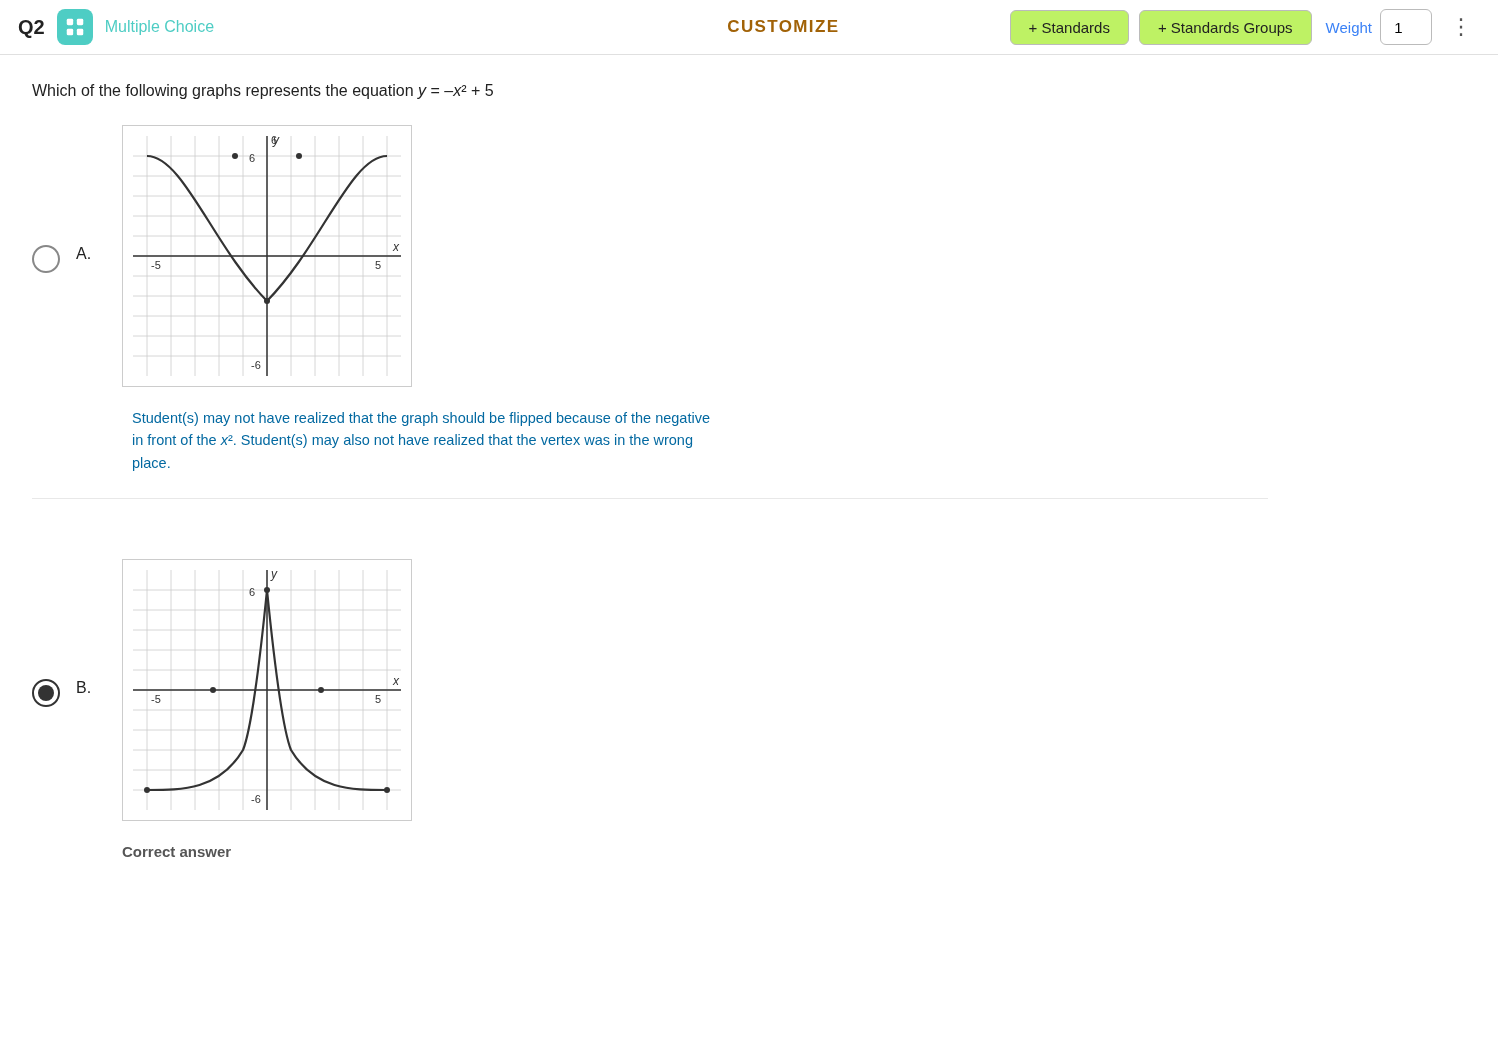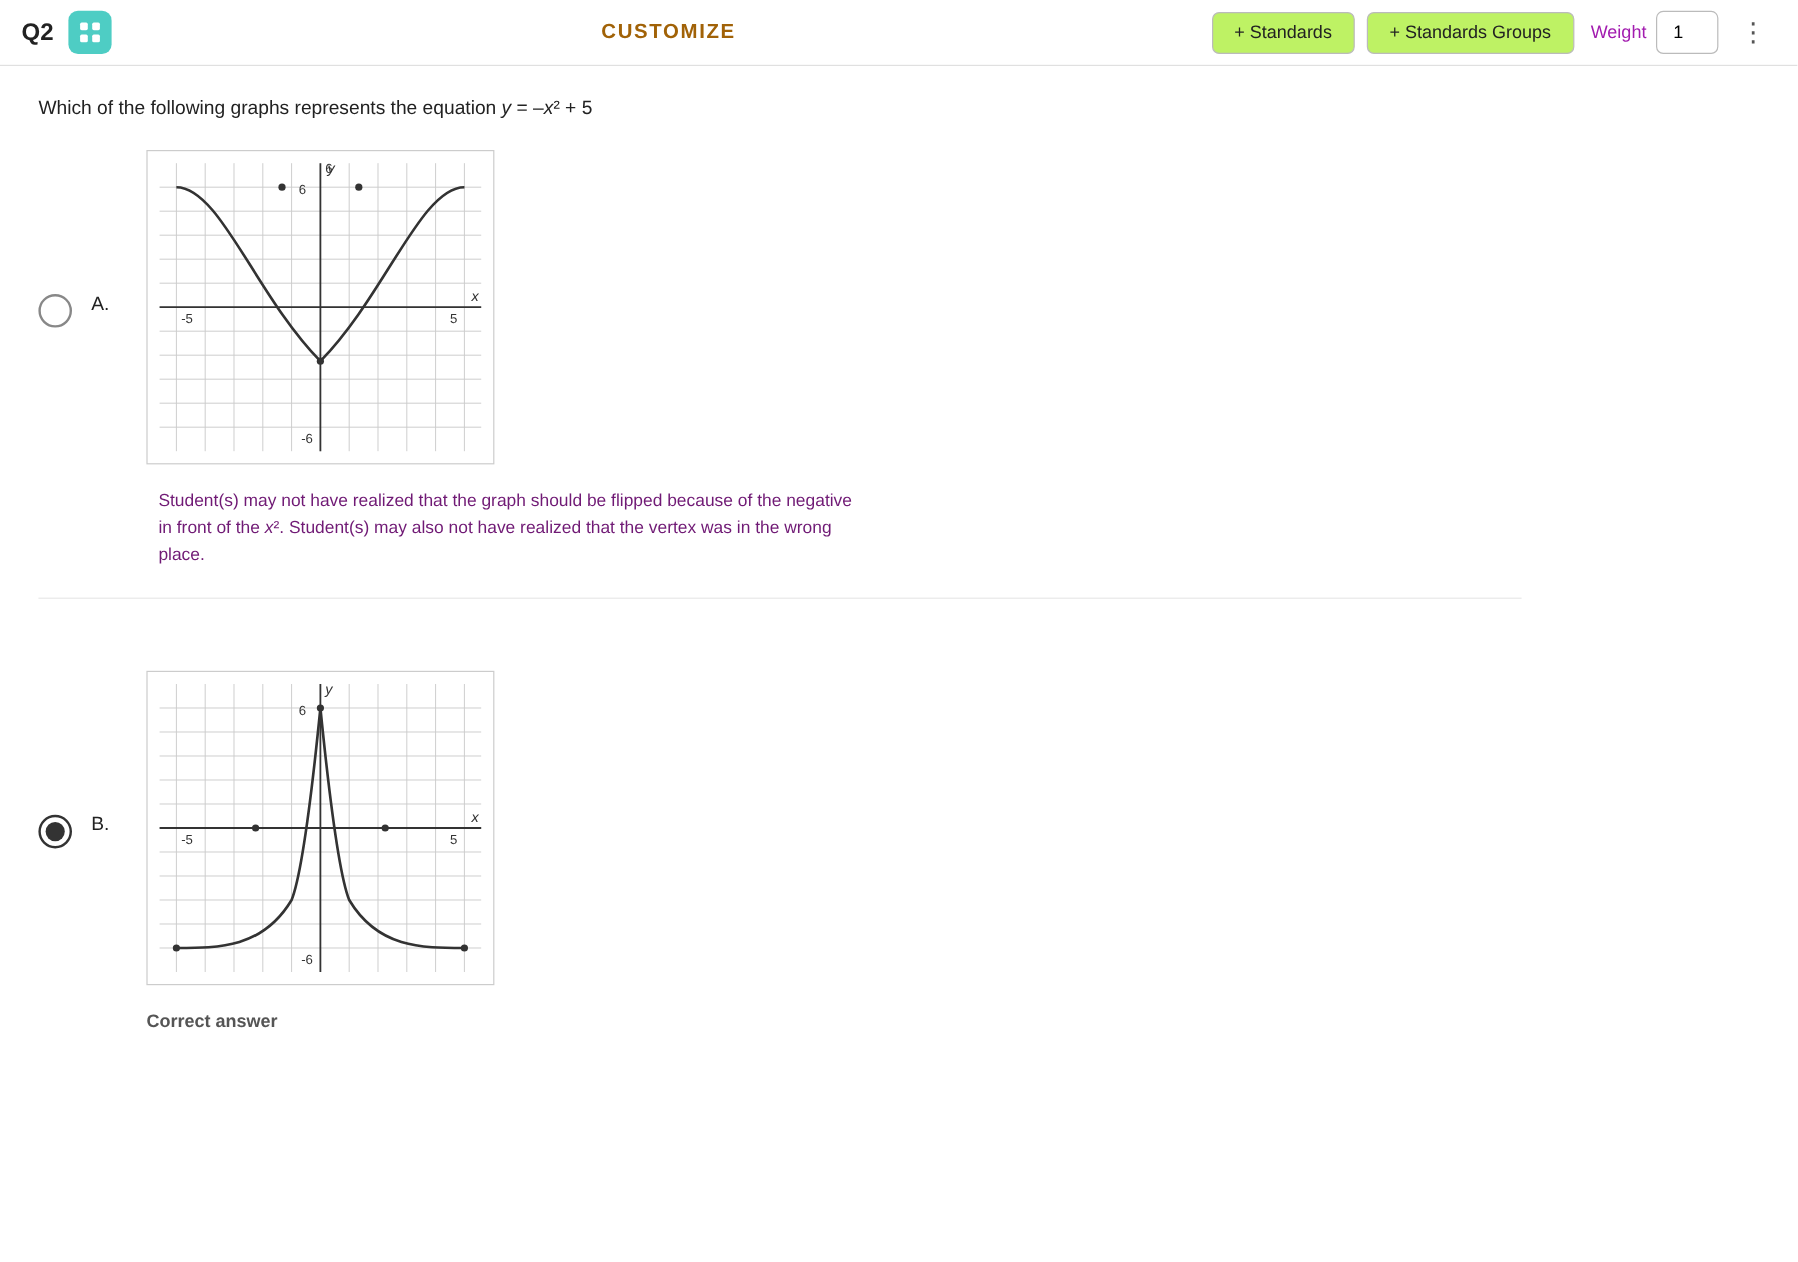--- a/index.html
+++ b/index.html
@@ -64,21 +64,21 @@
       gap: 5px;
       color: #222;
       font-weight: 500;
     }
     .weight-section {
       display: flex;
       align-items: center;
       gap: 8px;
       margin-left: 4px;
     }
-    .weight-label { font-size: 15px; color: #a21caf; }
+    .weight-label { font-size: 15px; color: #3b82f6; }
     .weight-input {
       border: 1.5px solid #bbb;
       border-radius: 6px;
       width: 52px;
       height: 36px;
       text-align: center;
       font-size: 15px;
     }
     .more-btn {
       background: none;
@@ -150,21 +150,21 @@
     }
 
     .graph-container {
       border: 1px solid #ccc;
       background: #fff;
       margin-bottom: 14px;
     }
 
     .explanation-text {
       font-size: 14.5px;
-      color: #701a75;
+      color: #0369a1;
       max-width: 580px;
       line-height: 1.55;
       margin-top: 6px;
       margin-left: 10px;
     }
 
     .correct-answer-label {
       font-size: 15px;
       font-weight: 600;
       color: #555;
@@ -182,20 +182,21 @@
 <div class="top-bar">
   <span class="q-label">Q2</span>
   <div class="q-type-icon">
     <svg viewBox="0 0 24 24" fill="none">
       <rect x="3" y="3" width="7" height="7" rx="1.5" fill="white"></rect>
       <rect x="14" y="3" width="7" height="7" rx="1.5" fill="white"></rect>
       <rect x="3" y="14" width="7" height="7" rx="1.5" fill="white"></rect>
       <rect x="14" y="14" width="7" height="7" rx="1.5" fill="white"></rect>
     </svg>
   </div>
+  <span class="q-type-label">Multiple Choice</span>
   <div class="top-bar-center">
     <span class="customize-label">CUSTOMIZE</span>
   </div>
   <div class="top-bar-actions">
     <button class="btn-outline">+ Standards</button>
     <button class="btn-outline">+ Standards Groups</button>
     <div class="weight-section">
       <span class="weight-label">Weight</span>
       <input class="weight-input" type="number" value="1" style="">
     </div>

